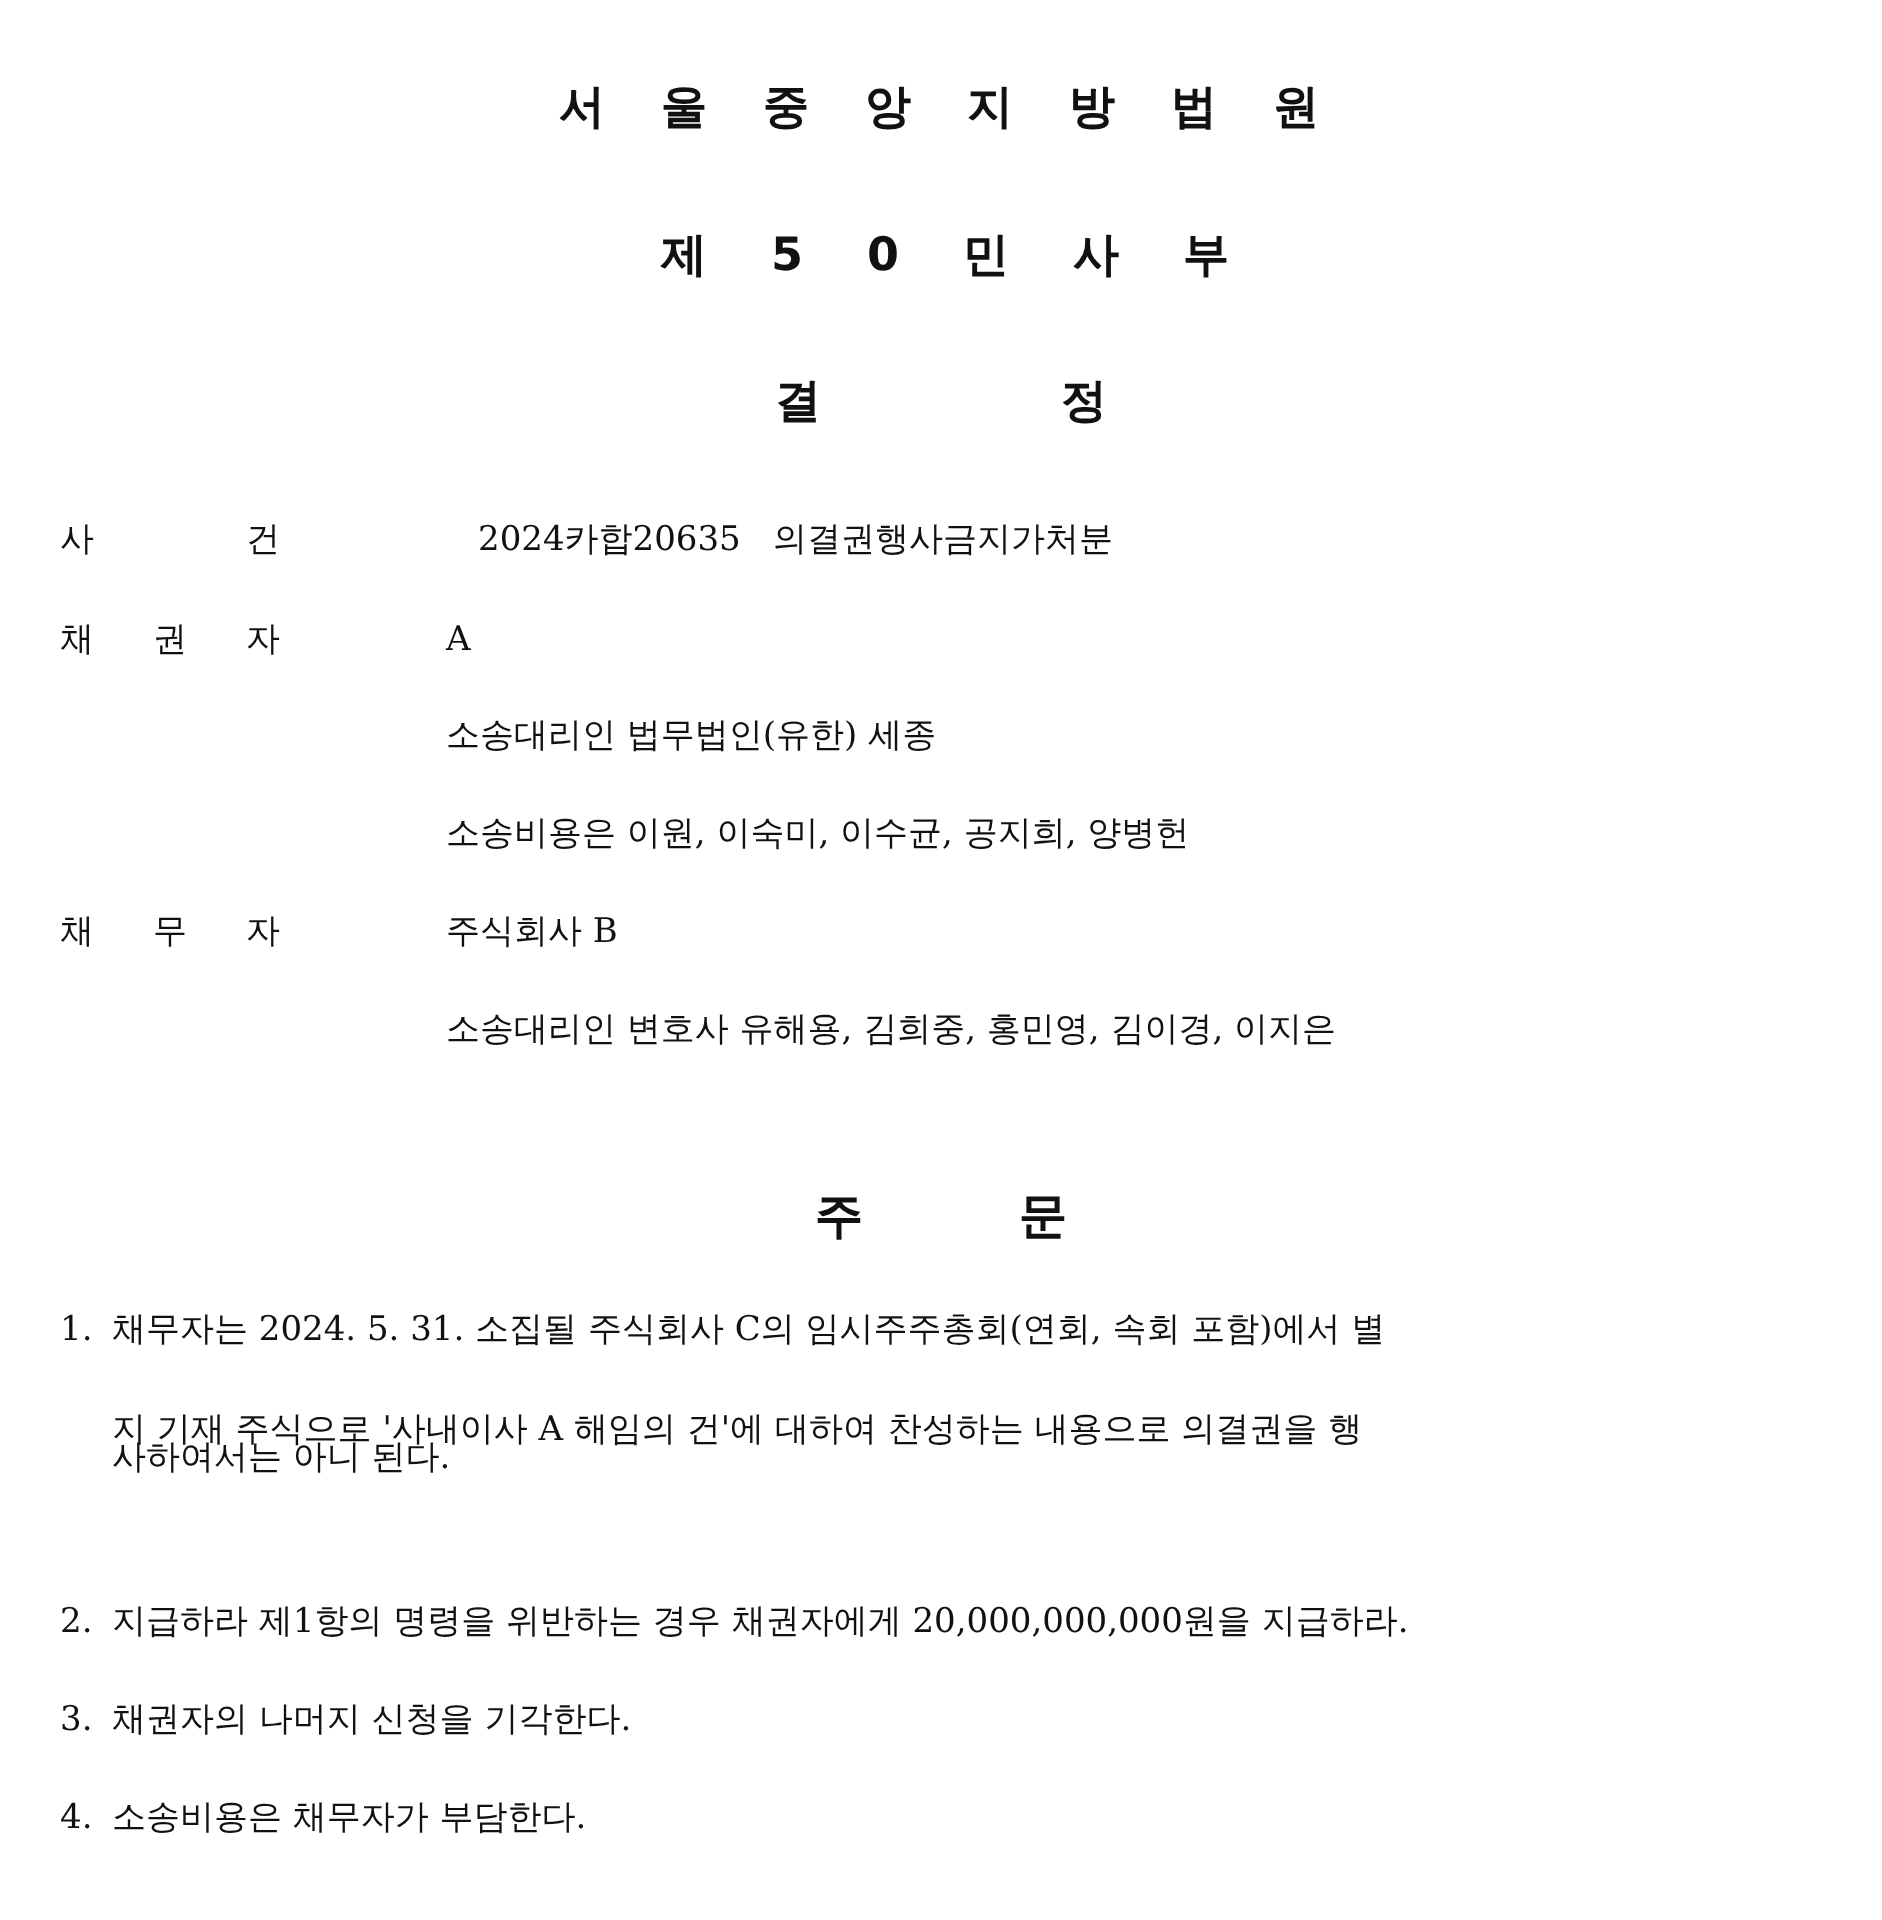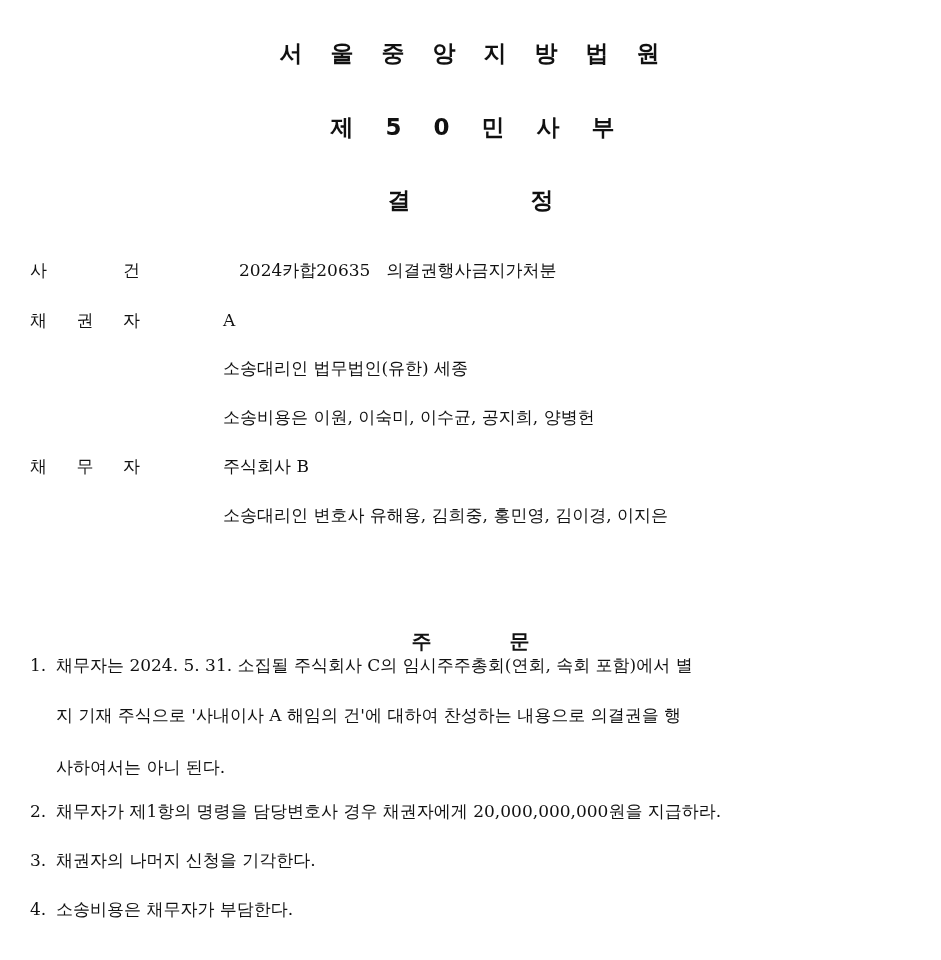--- a/index.html
+++ b/index.html
@@ -23,21 +23,21 @@
       font-family: "DejaVu Sans", "Liberation Sans", sans-serif;
       font-weight: bold;
       font-size: 23px;
       color: #111;
     }
     .court { top: 38px; letter-spacing: 10px; left: 4px; }
     .division { top: 112px; letter-spacing: 12px; left: 8px; }
     .doc-type { top: 185px; word-spacing: 0; }
     .doc-type span { display: inline-block; }
     .doc-type .gap { width: 120px; }
-    .order-heading { top: 628px; font-size: 20px; }
+    .order-heading { top: 592px; font-size: 24px; }
     .order-heading .gap { width: 78px; display: inline-block; }
 
     .row {
       position: absolute;
       font-size: 17px;
       line-height: 20px;
       white-space: nowrap;
     }
     .label {
       position: absolute;
@@ -114,24 +114,24 @@
 </div>
 
 <div class="title order-heading">
   <span>주</span><span class="gap"></span><span>문</span>
 </div>
 
 <div class="item" style="top:655px;">
   <span class="num">1.</span><span>채무자는 2024. 5. 31. 소집될 주식회사 C의 임시주주총회(연회, 속회 포함)에서 별</span>
 </div>
 <div class="cont" style="top:705px;">지 기재 주식으로 '사내이사 A 해임의 건'에 대하여 찬성하는 내용으로 의결권을 행</div>
-<div class="cont" style="top:757px;text-align:center;">사하여서는 아니 된다.</div>
+<div class="cont" style="top:719px;text-align:center;">사하여서는 아니 된다.</div>
 
 <div class="item" style="top:801px;">
-  <span class="num">2.</span><span>채무자가 제1항의 명령을 담당변호사 경우 채권자에게 20,000,000,000원을 지급하라.</span>
+  <span class="num">2.</span><span>지급하라 제1항의 명령을 위반하는 경우 채권자에게 20,000,000,000원을 지급하라.</span>
 </div>
 
 <div class="item" style="top:850px;">
   <span class="num">3.</span><span>채권자의 나머지 신청을 기각한다.</span>
 </div>
 
 <div class="item" style="top:899px;">
   <span class="num">4.</span><span>소송비용은 채무자가 부담한다.</span>
 </div>
 

